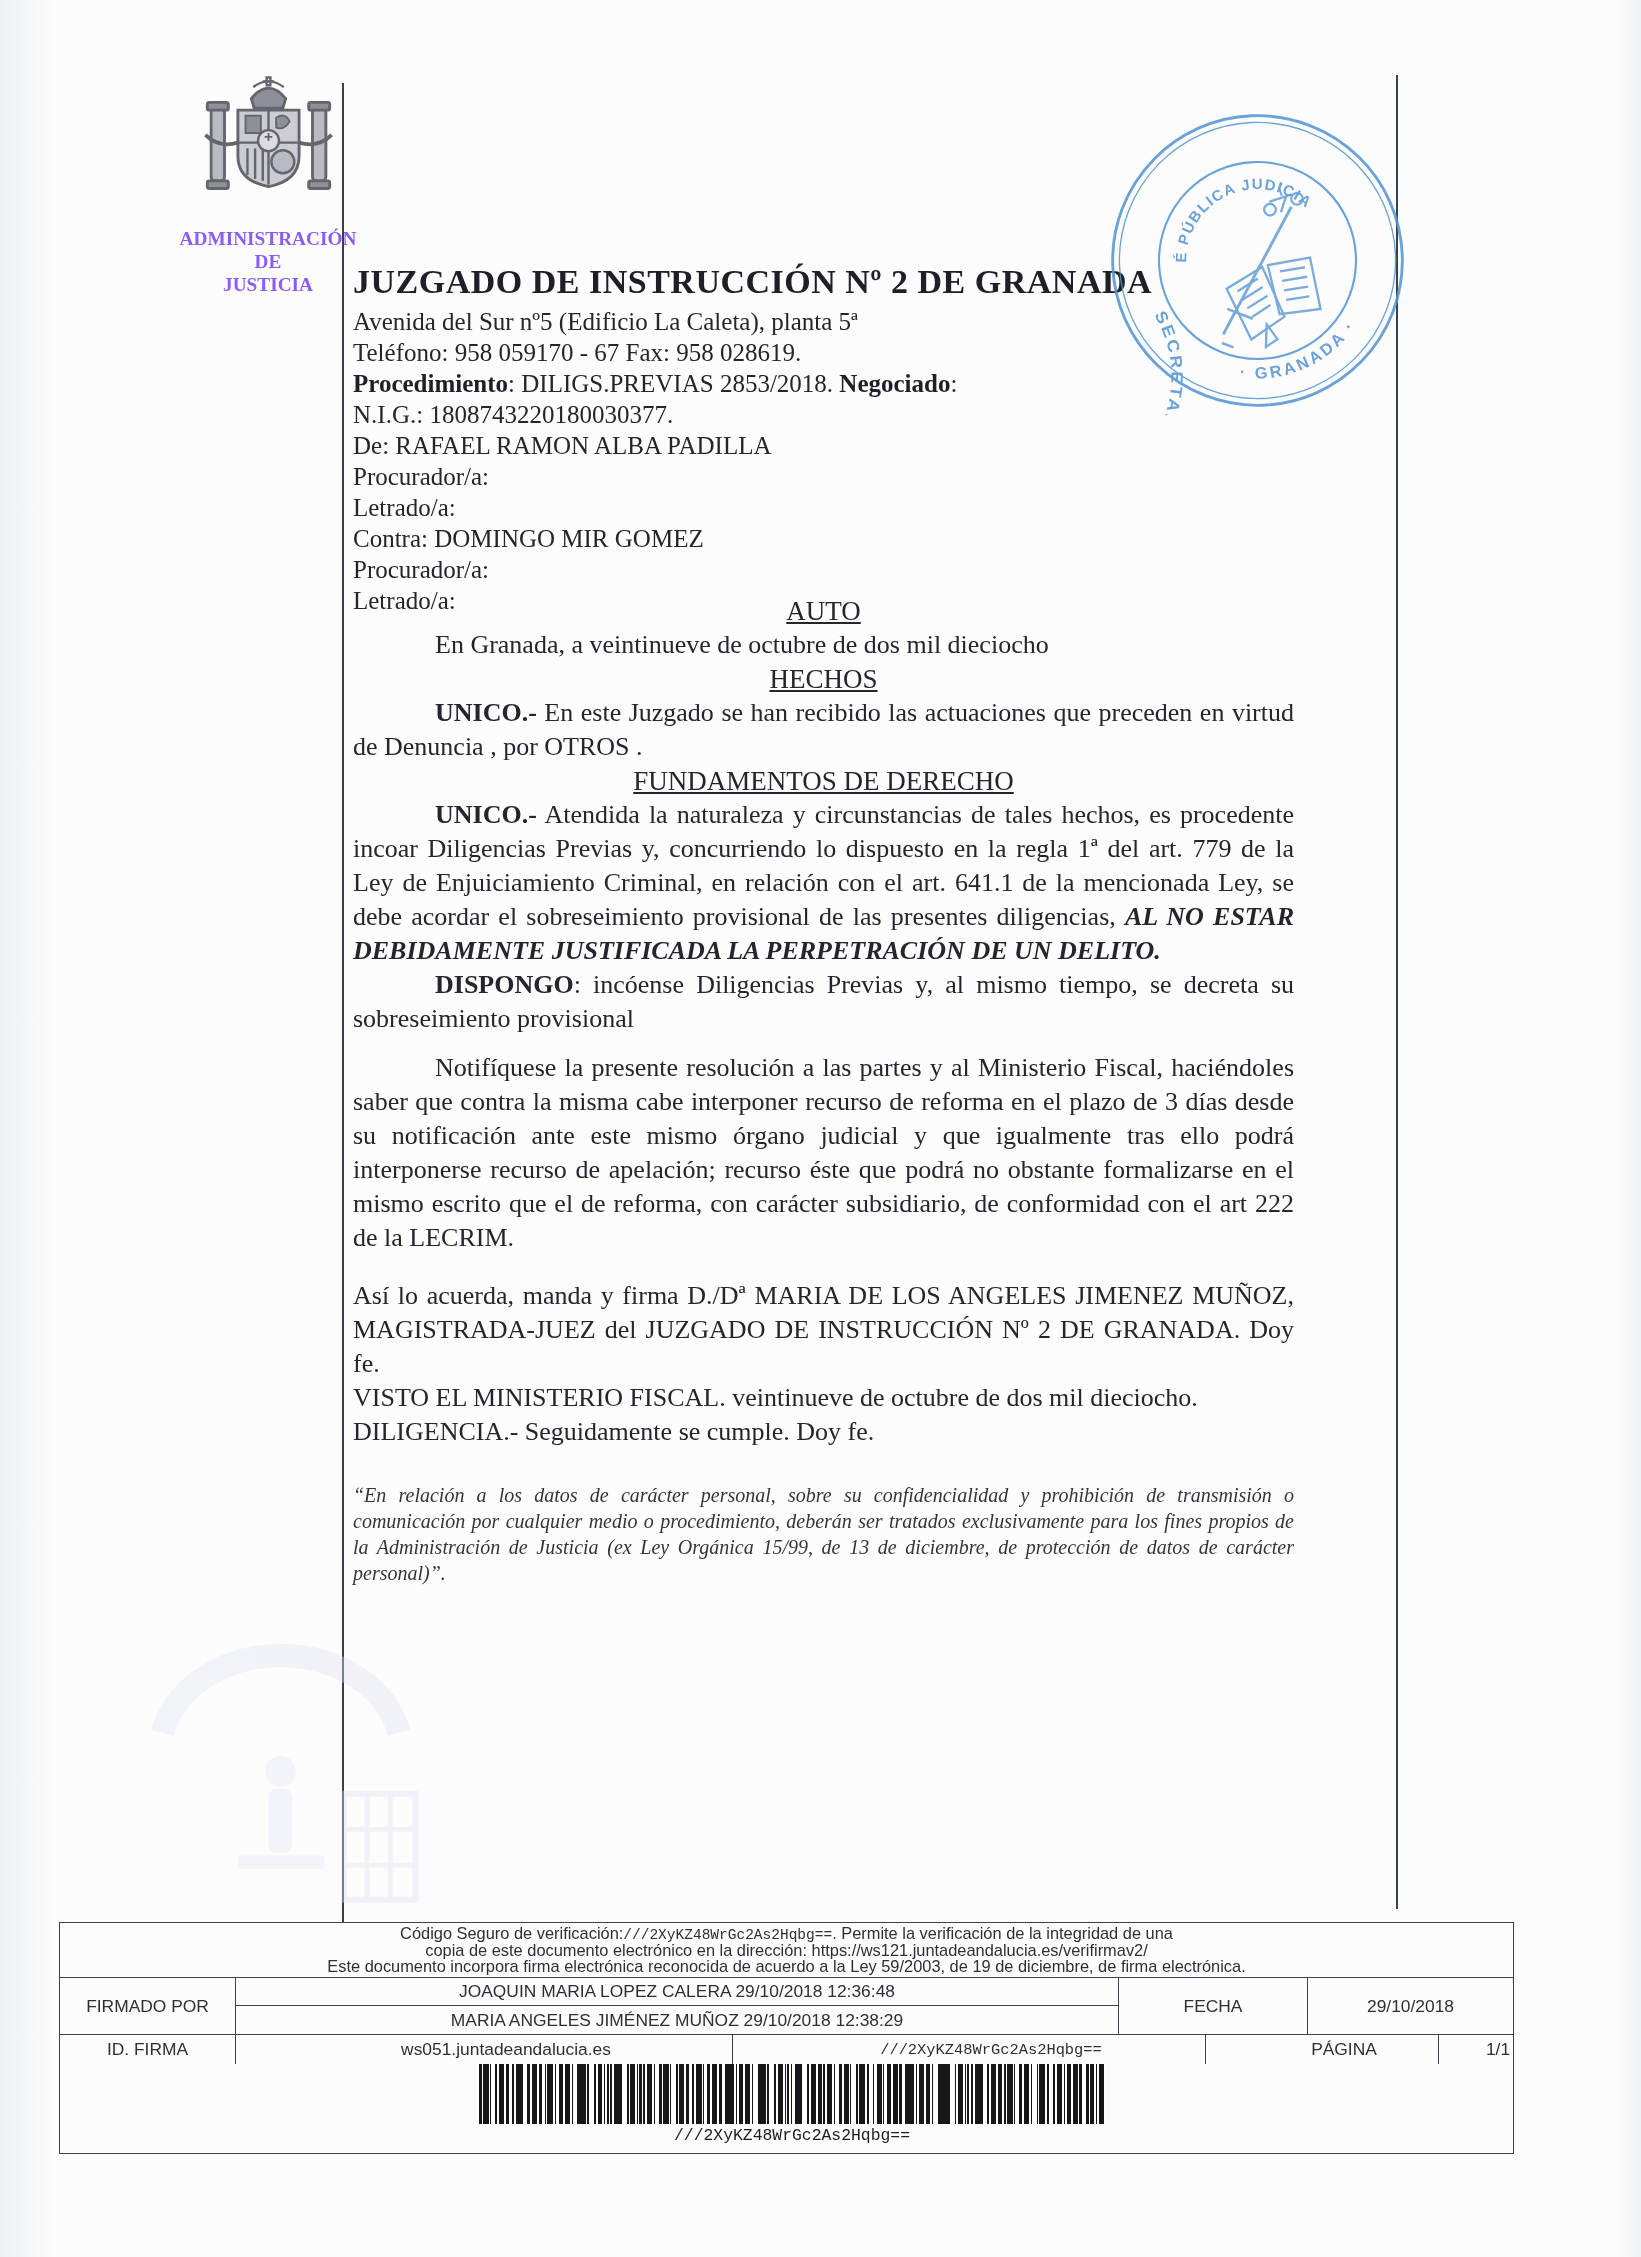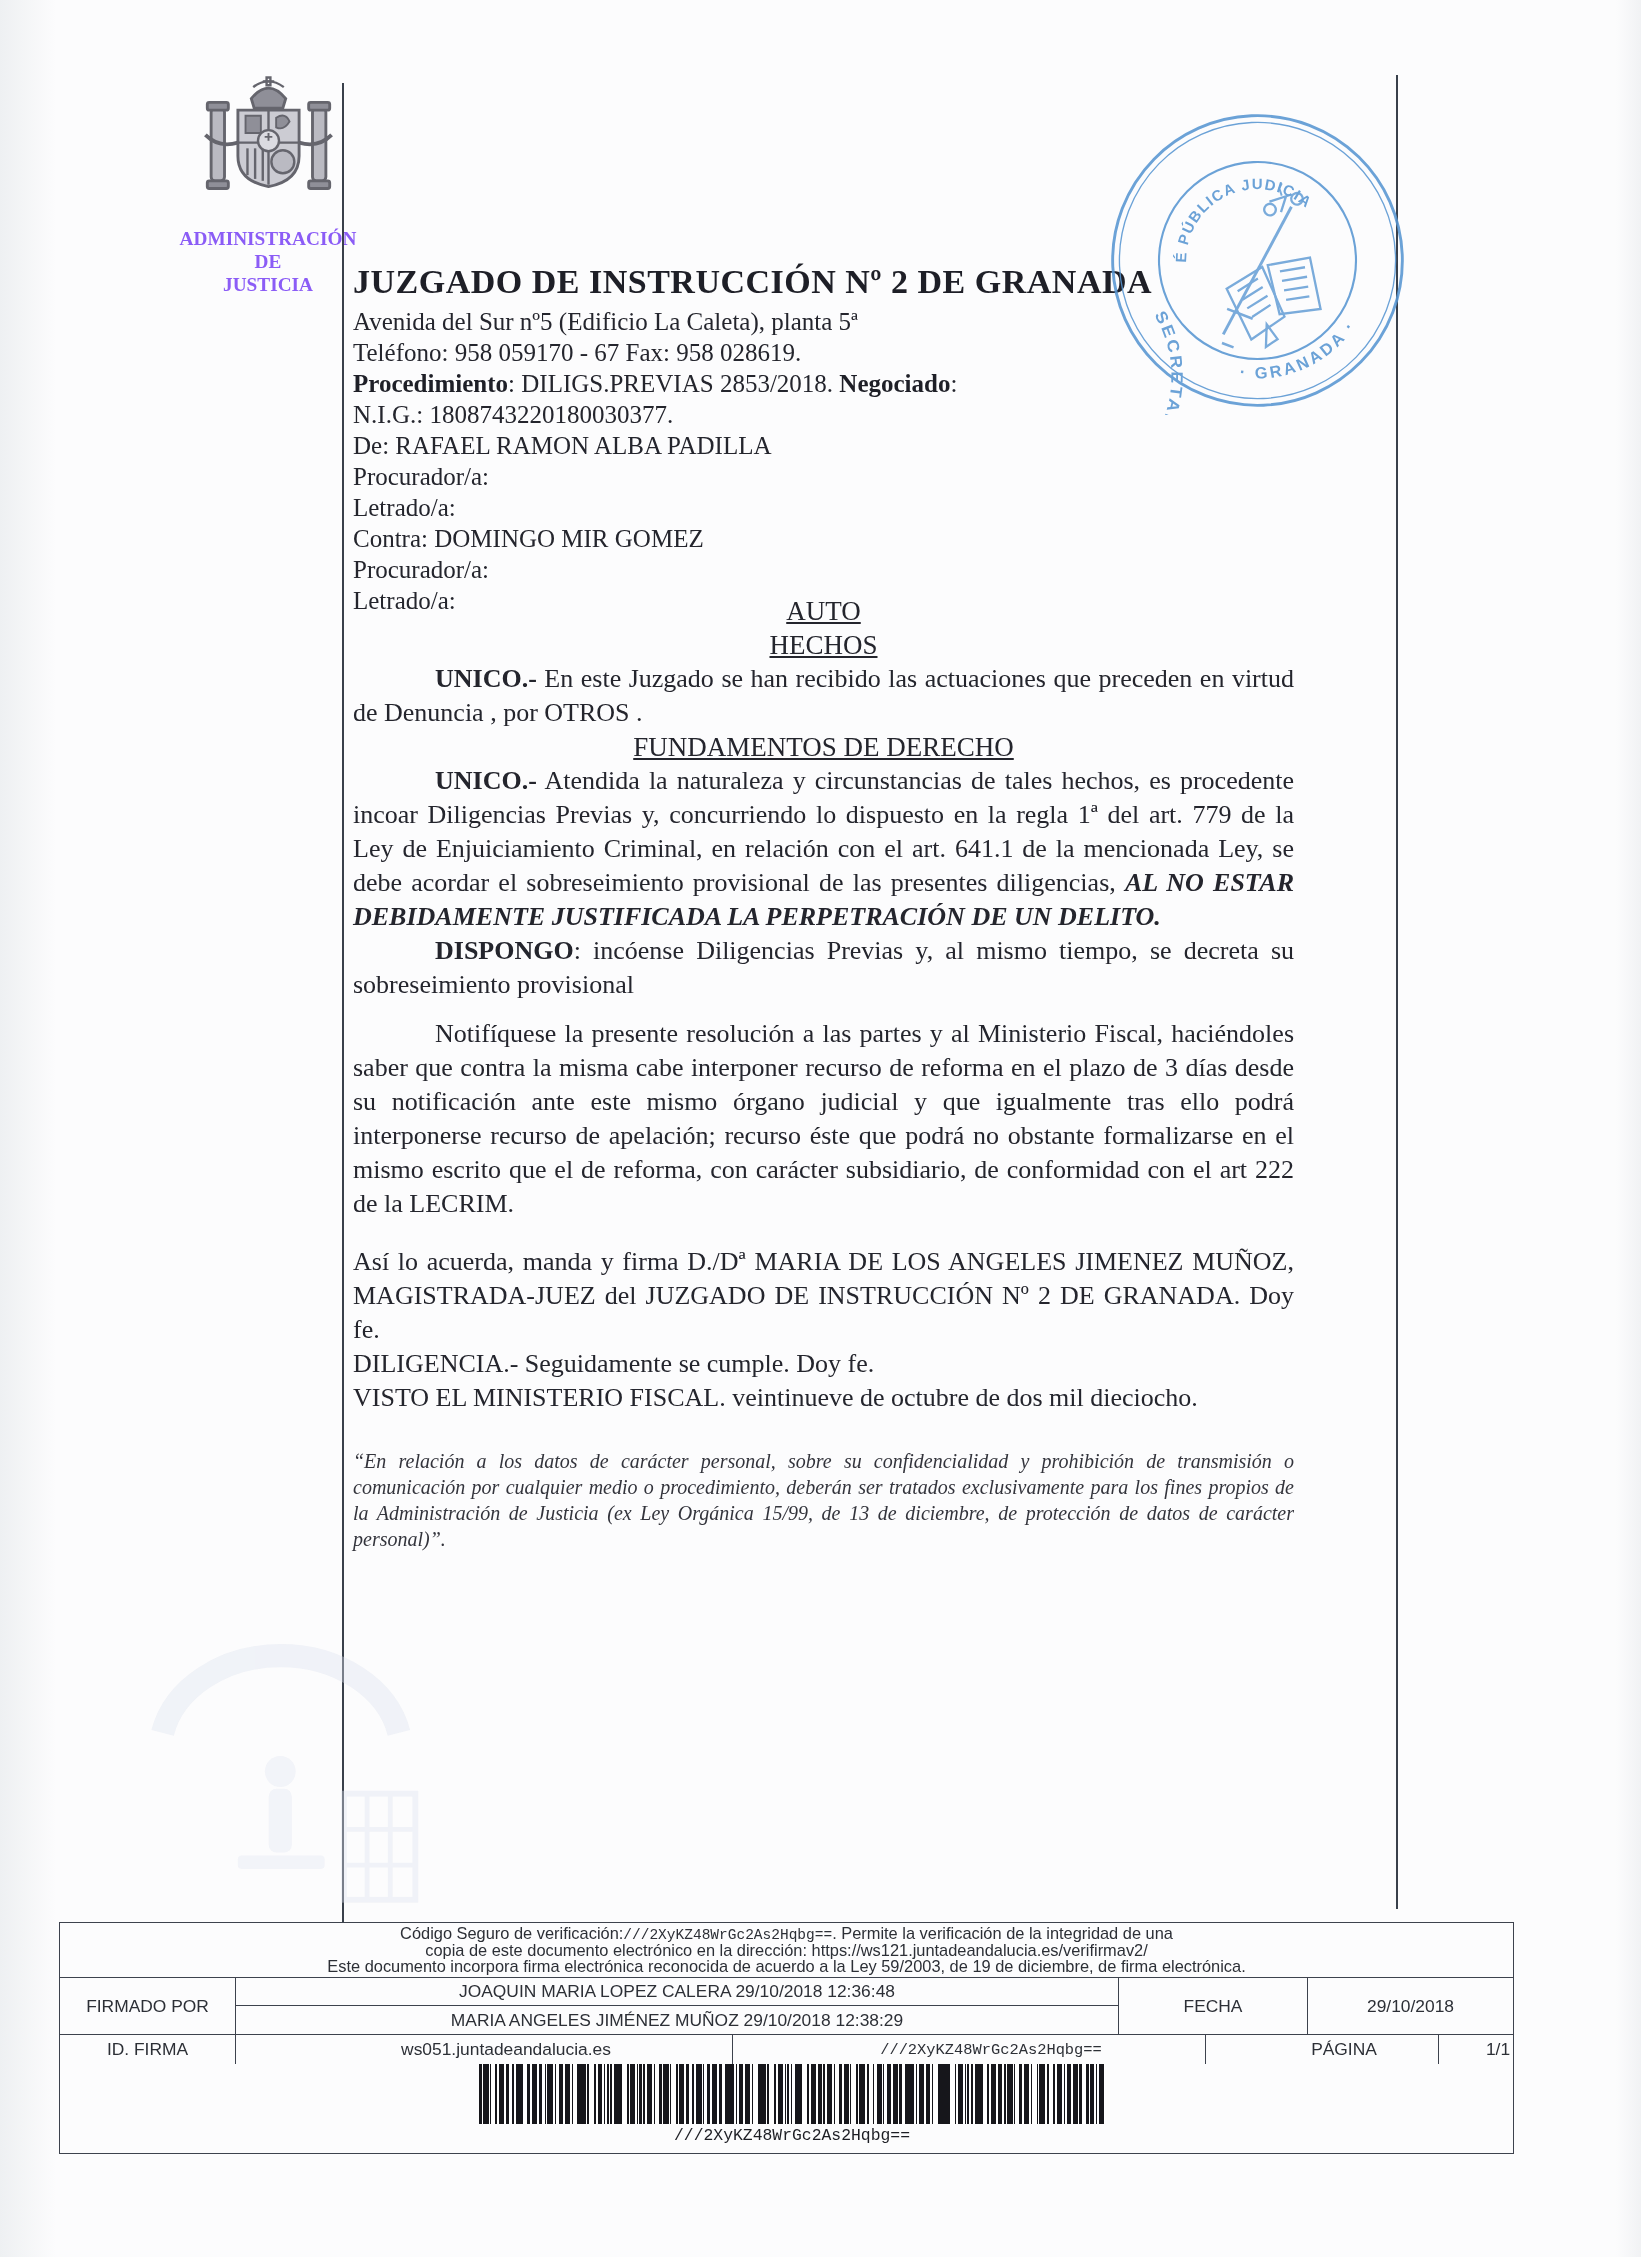--- a/index.html
+++ b/index.html
@@ -162,29 +162,30 @@
         <circle cx="186" cy="114" r="6"></circle>
         <circle cx="216" cy="112" r="6"></circle>
         <path d="M202 104 v-8 l4 -4" stroke-width="2"></path>
         <path d="M146 226 l-8 22 l14 -4 z"></path>
       </g>
     </g>
   </svg>
 
   <div class="doc-body">
     <div class="heading">AUTO</div>
+    <div class="indent">En Granada, a veintinueve de octubre de dos mil dieciocho</div>
     <div class="heading">HECHOS</div>
     <p class="para indent" style="margin:0"><b>UNICO.-</b><span> En este Juzgado se han recibido las actuaciones que preceden en virtud de Denuncia , por OTROS  .</span></p>
     <div class="heading">FUNDAMENTOS DE DERECHO</div>
     <p class="para indent" style="margin:0"><b>UNICO.-</b><span> Atendida la naturaleza y circunstancias de tales hechos, es procedente incoar Diligencias Previas y, concurriendo lo dispuesto en la regla 1ª del art. 779 de la Ley de Enjuiciamiento Criminal, en relación con el art. 641.1 de la mencionada Ley, se debe acordar el sobreseimiento provisional de las presentes diligencias, </span><span class="em-bi">AL NO ESTAR DEBIDAMENTE JUSTIFICADA LA PERPETRACIÓN DE UN DELITO.</span></p>
     <p class="para indent" style="margin:0"><b>DISPONGO</b><span>: incóense Diligencias Previas y, al mismo tiempo, se decreta su sobreseimiento provisional</span></p>
     <p class="para indent gap15" style="margin-bottom:0">Notifíquese la presente resolución a las partes y al Ministerio Fiscal, haciéndoles saber que contra la misma cabe interponer recurso de reforma en el plazo de 3 días desde su notificación ante este mismo órgano judicial y que igualmente tras ello podrá interponerse recurso de apelación; recurso éste que podrá no obstante formalizarse en el mismo escrito que el de reforma, con carácter subsidiario, de conformidad con el art 222 de la LECRIM.</p>
     <p class="para gap25" style="margin-bottom:0">Así lo acuerda, manda y firma D./Dª MARIA DE LOS ANGELES JIMENEZ MUÑOZ, MAGISTRADA-JUEZ del JUZGADO DE INSTRUCCIÓN Nº 2 DE GRANADA. Doy fe.</p>
+    <div class="para">VISTO EL MINISTERIO FISCAL. veintinueve de octubre de dos mil dieciocho.</div>
     <div class="para">DILIGENCIA.- Seguidamente se cumple. Doy fe.</div>
-    <div class="para">VISTO EL MINISTERIO FISCAL. veintinueve de octubre de dos mil dieciocho.</div>
     <p class="privacy">“En relación a los datos de carácter personal, sobre su confidencialidad y prohibición de transmisión o comunicación por cualquier medio o procedimiento, deberán ser tratados exclusivamente para los fines propios de la Administración de Justicia (ex Ley Orgánica 15/99, de 13 de diciembre, de protección de datos de carácter personal)”.</p>
   </div>
 
   <svg class="watermark" width="328" height="386" viewBox="0 0 340 400">
     <g fill="none" stroke="#dde2ee" opacity="0.7">
       <path d="M40 175 A 125 100 0 0 1 285 175" stroke-width="24"></path>
       <circle cx="162" cy="215" r="16" fill="#e2e6f1" stroke="none"></circle>
       <rect x="150" y="233" width="24" height="66" rx="8" fill="#e2e6f1" stroke="none"></rect>
       <rect x="118" y="302" width="90" height="14" rx="4" fill="#e2e6f1" stroke="none"></rect>
       <rect x="228" y="238" width="74" height="110" stroke-width="6"></rect>

